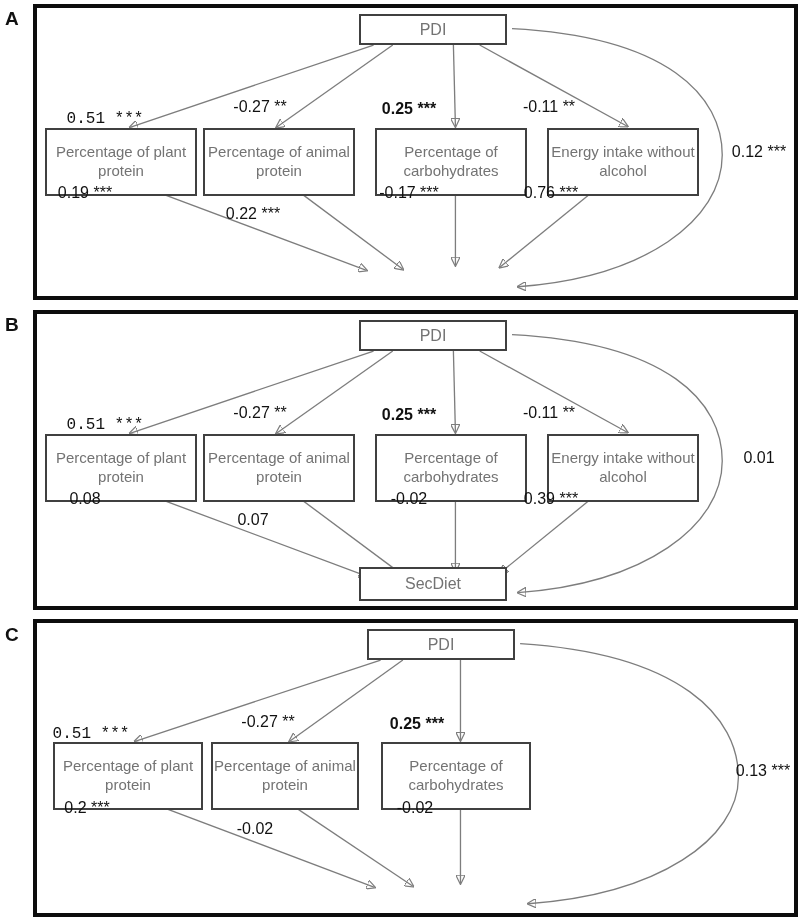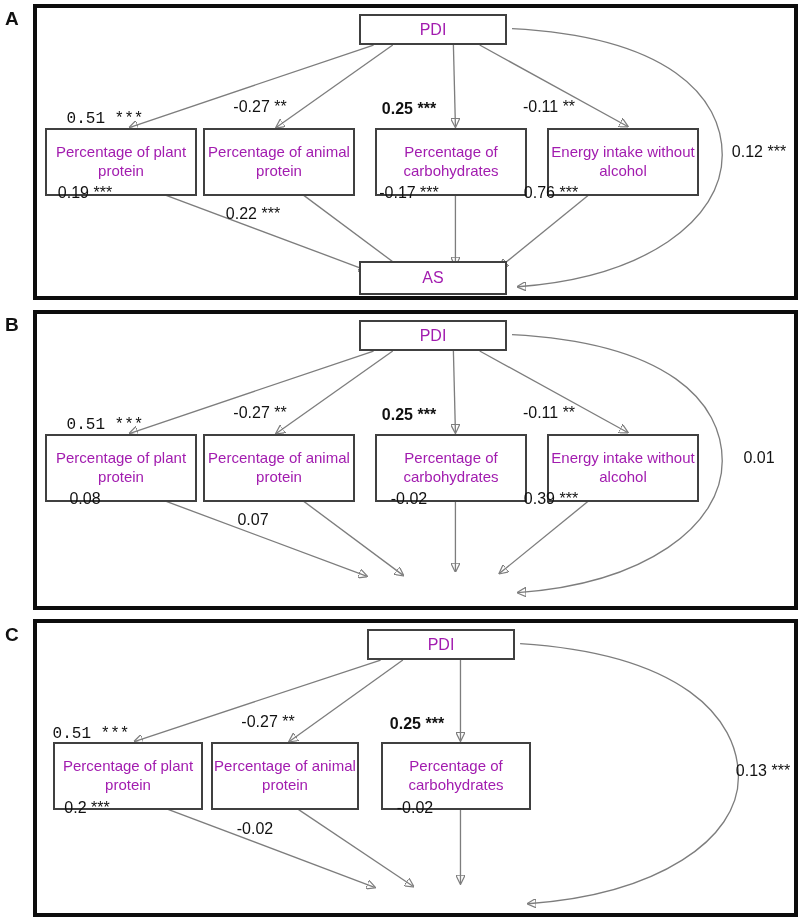--- a/index.html
+++ b/index.html
@@ -8,21 +8,21 @@
   .panel{position:absolute;left:33px;width:757px;border:4px solid #0d0d0d;background:#fff;}
   .panel-a{top:4px;height:288px;}
   .panel-b{top:310px;height:292px;}
   .panel-c{top:619px;height:290px;}
   .panel-letter{position:absolute;left:5px;width:24px;font-size:19px;font-weight:700;color:#111;}
   .letter-a{top:8px;}
   .letter-b{top:314px;}
   .letter-c{top:624px;}
   .arrow-layer{position:absolute;left:0;top:0;width:100%;height:100%;}
   .node{position:absolute;background:#fff;border:2px solid #404040;display:flex;align-items:center;justify-content:center;box-sizing:border-box;}
-  .node-label{display:block;text-align:center;font-size:15px;line-height:1.25;color:#a21caf;}
+  .node-label{display:block;text-align:center;font-size:15px;line-height:1.25;color:#737373;}
   .pdi{left:322px;top:6px;width:148px;height:31px;}
   .pdi .node-label{font-size:16px;}
   .med{top:120px;width:152px;height:68px;}
   .m1{left:8px;}
   .m2{left:166px;}
   .m3{left:338px;}
   .m4{left:510px;}
   .outcome{left:322px;top:253px;width:148px;height:34px;}
   .outcome .node-label{font-size:16px;}
   .coef{position:absolute;font-size:16px;color:#111;text-align:center;white-space:nowrap;}
@@ -91,23 +91,20 @@
       </div>
     <div class="coef a1">0.51 ***</div>
     <div class="coef a2">-0.27 **</div>
     <div class="coef a3">0.25 ***</div>
     <div class="coef a4">-0.11 **</div>
     <div class="coef b1">0.19 ***</div>
     <div class="coef b2">0.22 ***</div>
     <div class="coef b3">-0.17 ***</div>
     <div class="coef b4">0.76 ***</div>
     <div class="coef direct">0.12 ***</div>
-    <div class="node outcome">
-        <span class="node-label">AS</span>
-      </div>
   </section>
 
   <div class="panel-letter letter-b">B</div>
   <section class="panel panel-b">
     <svg class="arrow-layer" viewBox="0 0 749 284" preserveAspectRatio="none">
       <defs>
         <marker id="ahB" viewBox="0 0 10 10" refX="8.5" refY="5" markerWidth="7" markerHeight="7" orient="auto-start-reverse">
           <path d="M0,0 L10,5 L0,10 z" fill="#1a1a1a" stroke="none"></path>
         </marker>
       </defs>
@@ -138,20 +135,23 @@
       </div>
     <div class="coef a1">0.51 ***</div>
     <div class="coef a2">-0.27 **</div>
     <div class="coef a3">0.25 ***</div>
     <div class="coef a4">-0.11 **</div>
     <div class="coef b1">0.08</div>
     <div class="coef b2">0.07</div>
     <div class="coef b3">-0.02</div>
     <div class="coef b4">0.39 ***</div>
     <div class="coef direct">0.01</div>
+    <div class="node outcome">
+        <span class="node-label">SecDiet</span>
+      </div>
   </section>
 
   <div class="panel-letter letter-c">C</div>
   <section class="panel panel-c">
     <svg class="arrow-layer" viewBox="0 0 749 282" preserveAspectRatio="none">
       <defs>
         <marker id="ahC" viewBox="0 0 10 10" refX="8.5" refY="5" markerWidth="7" markerHeight="7" orient="auto-start-reverse">
           <path d="M0,0 L10,5 L0,10 z" fill="#1a1a1a" stroke="none"></path>
         </marker>
       </defs>

